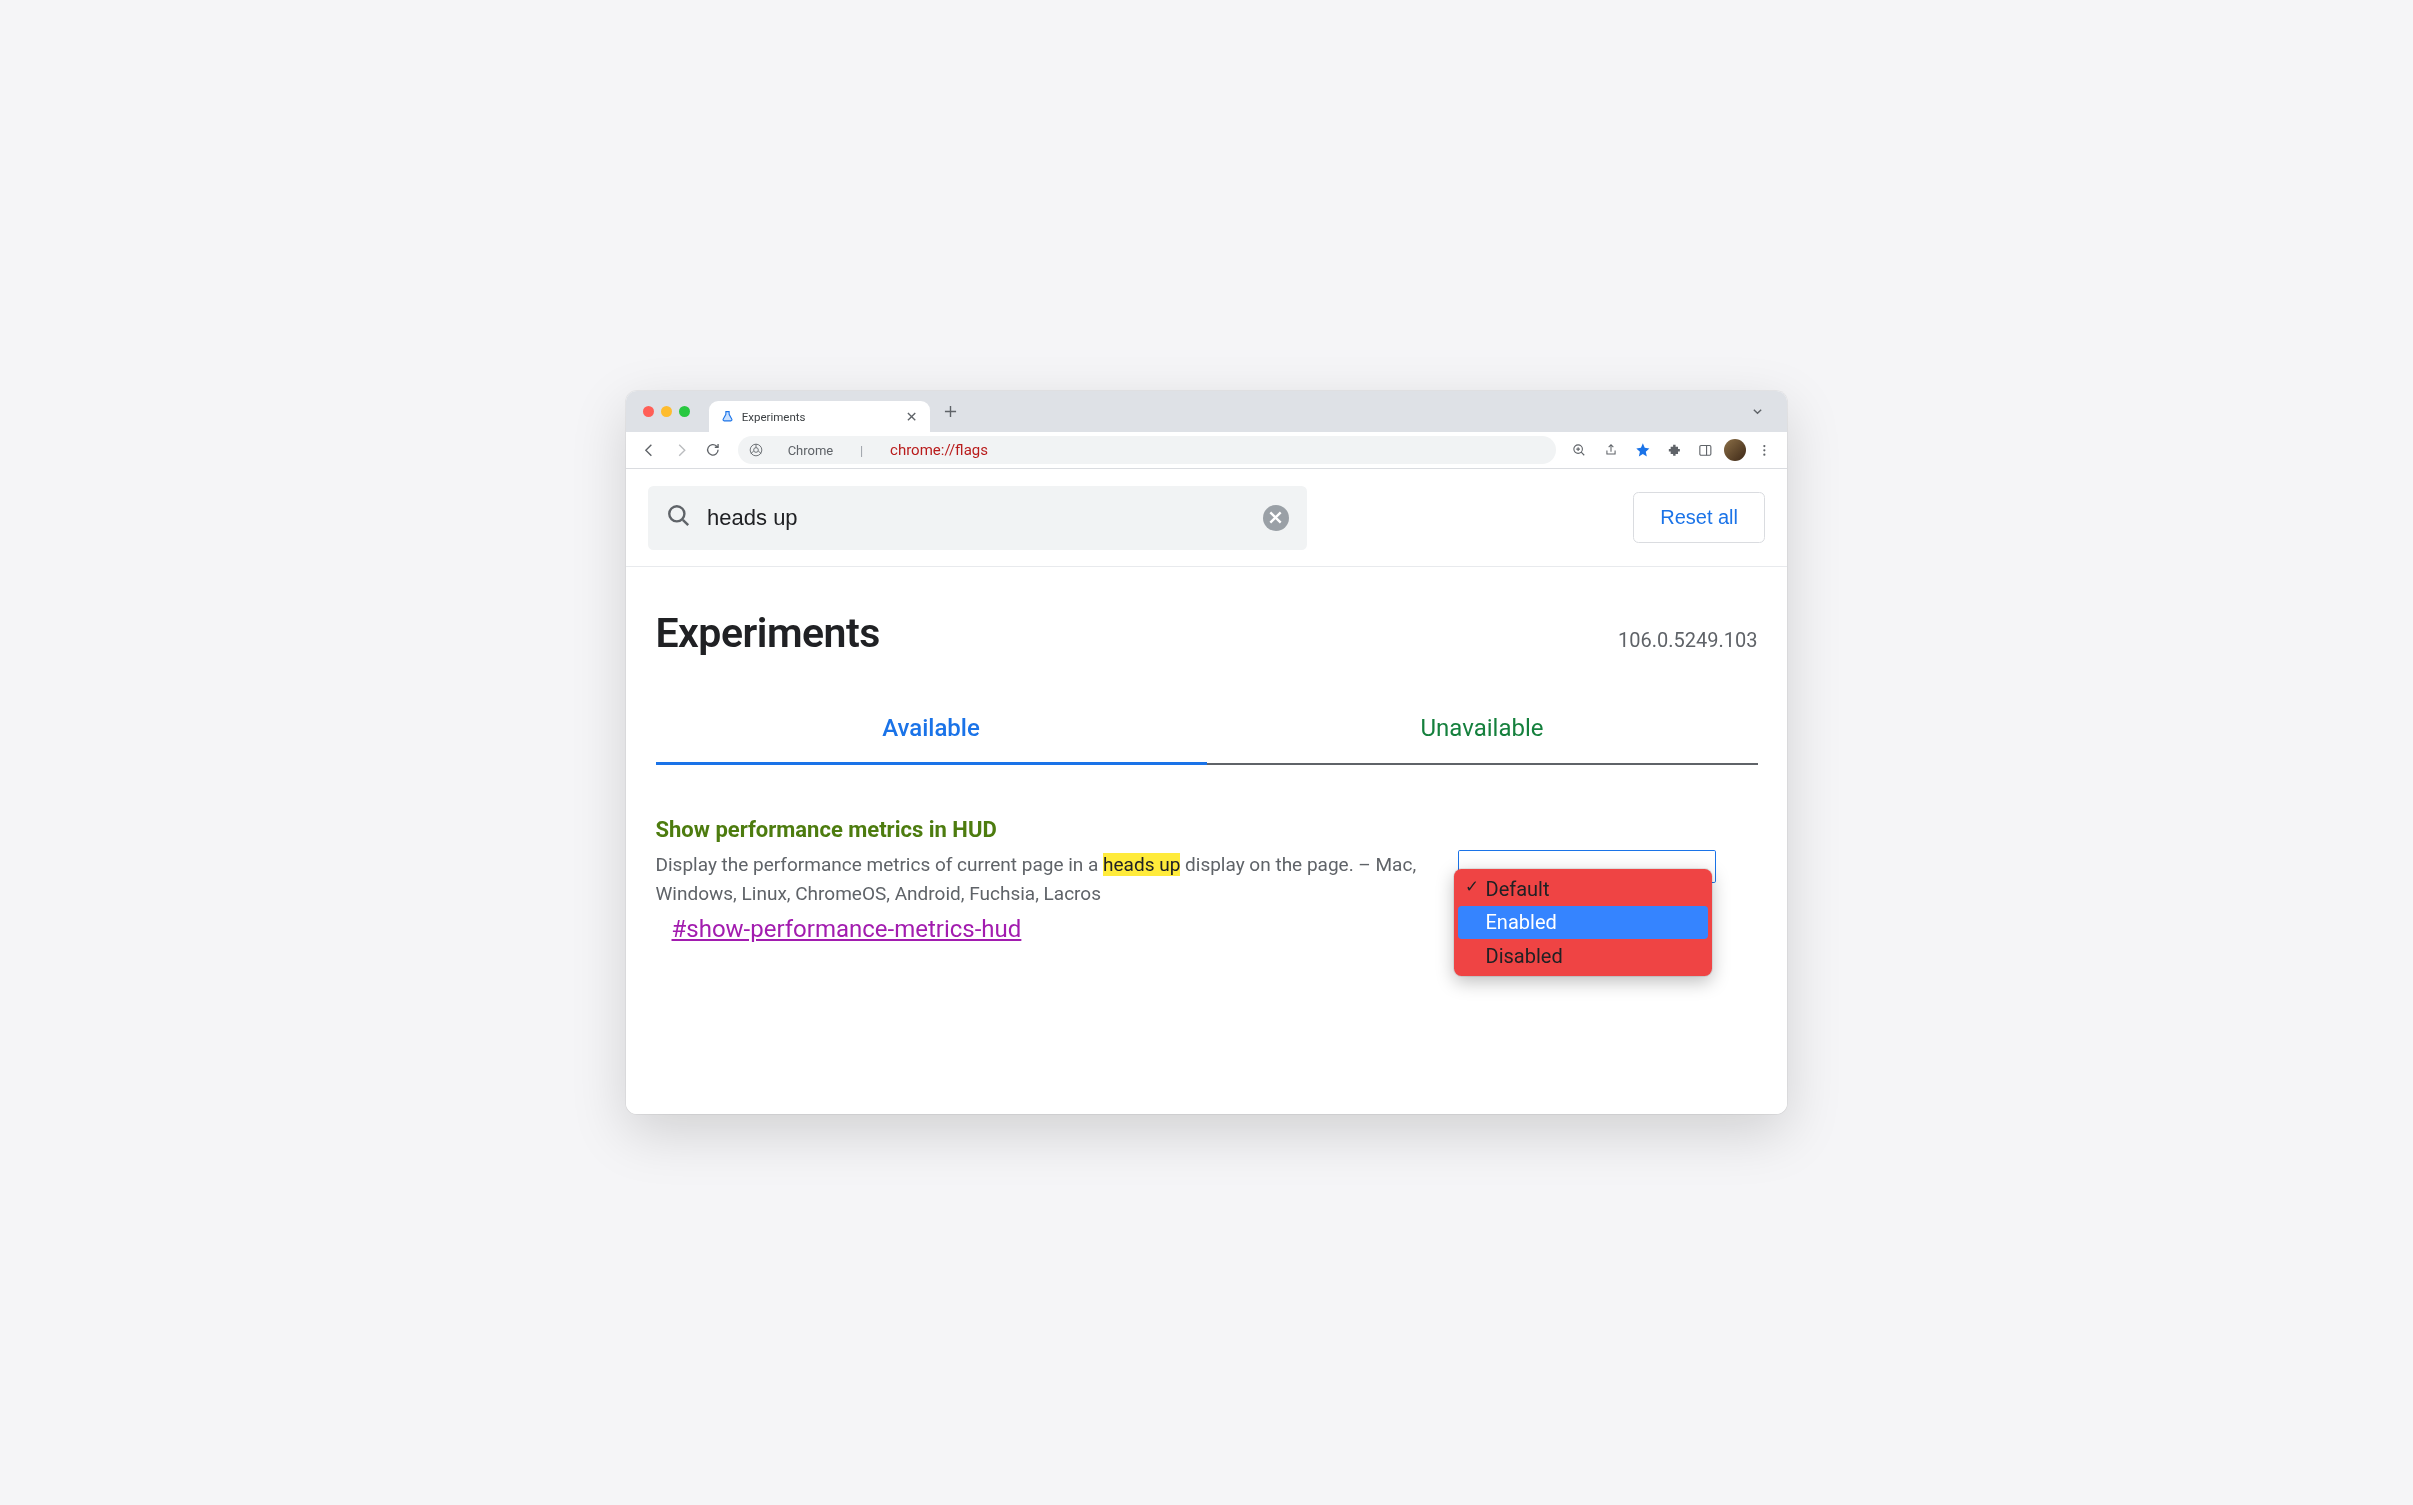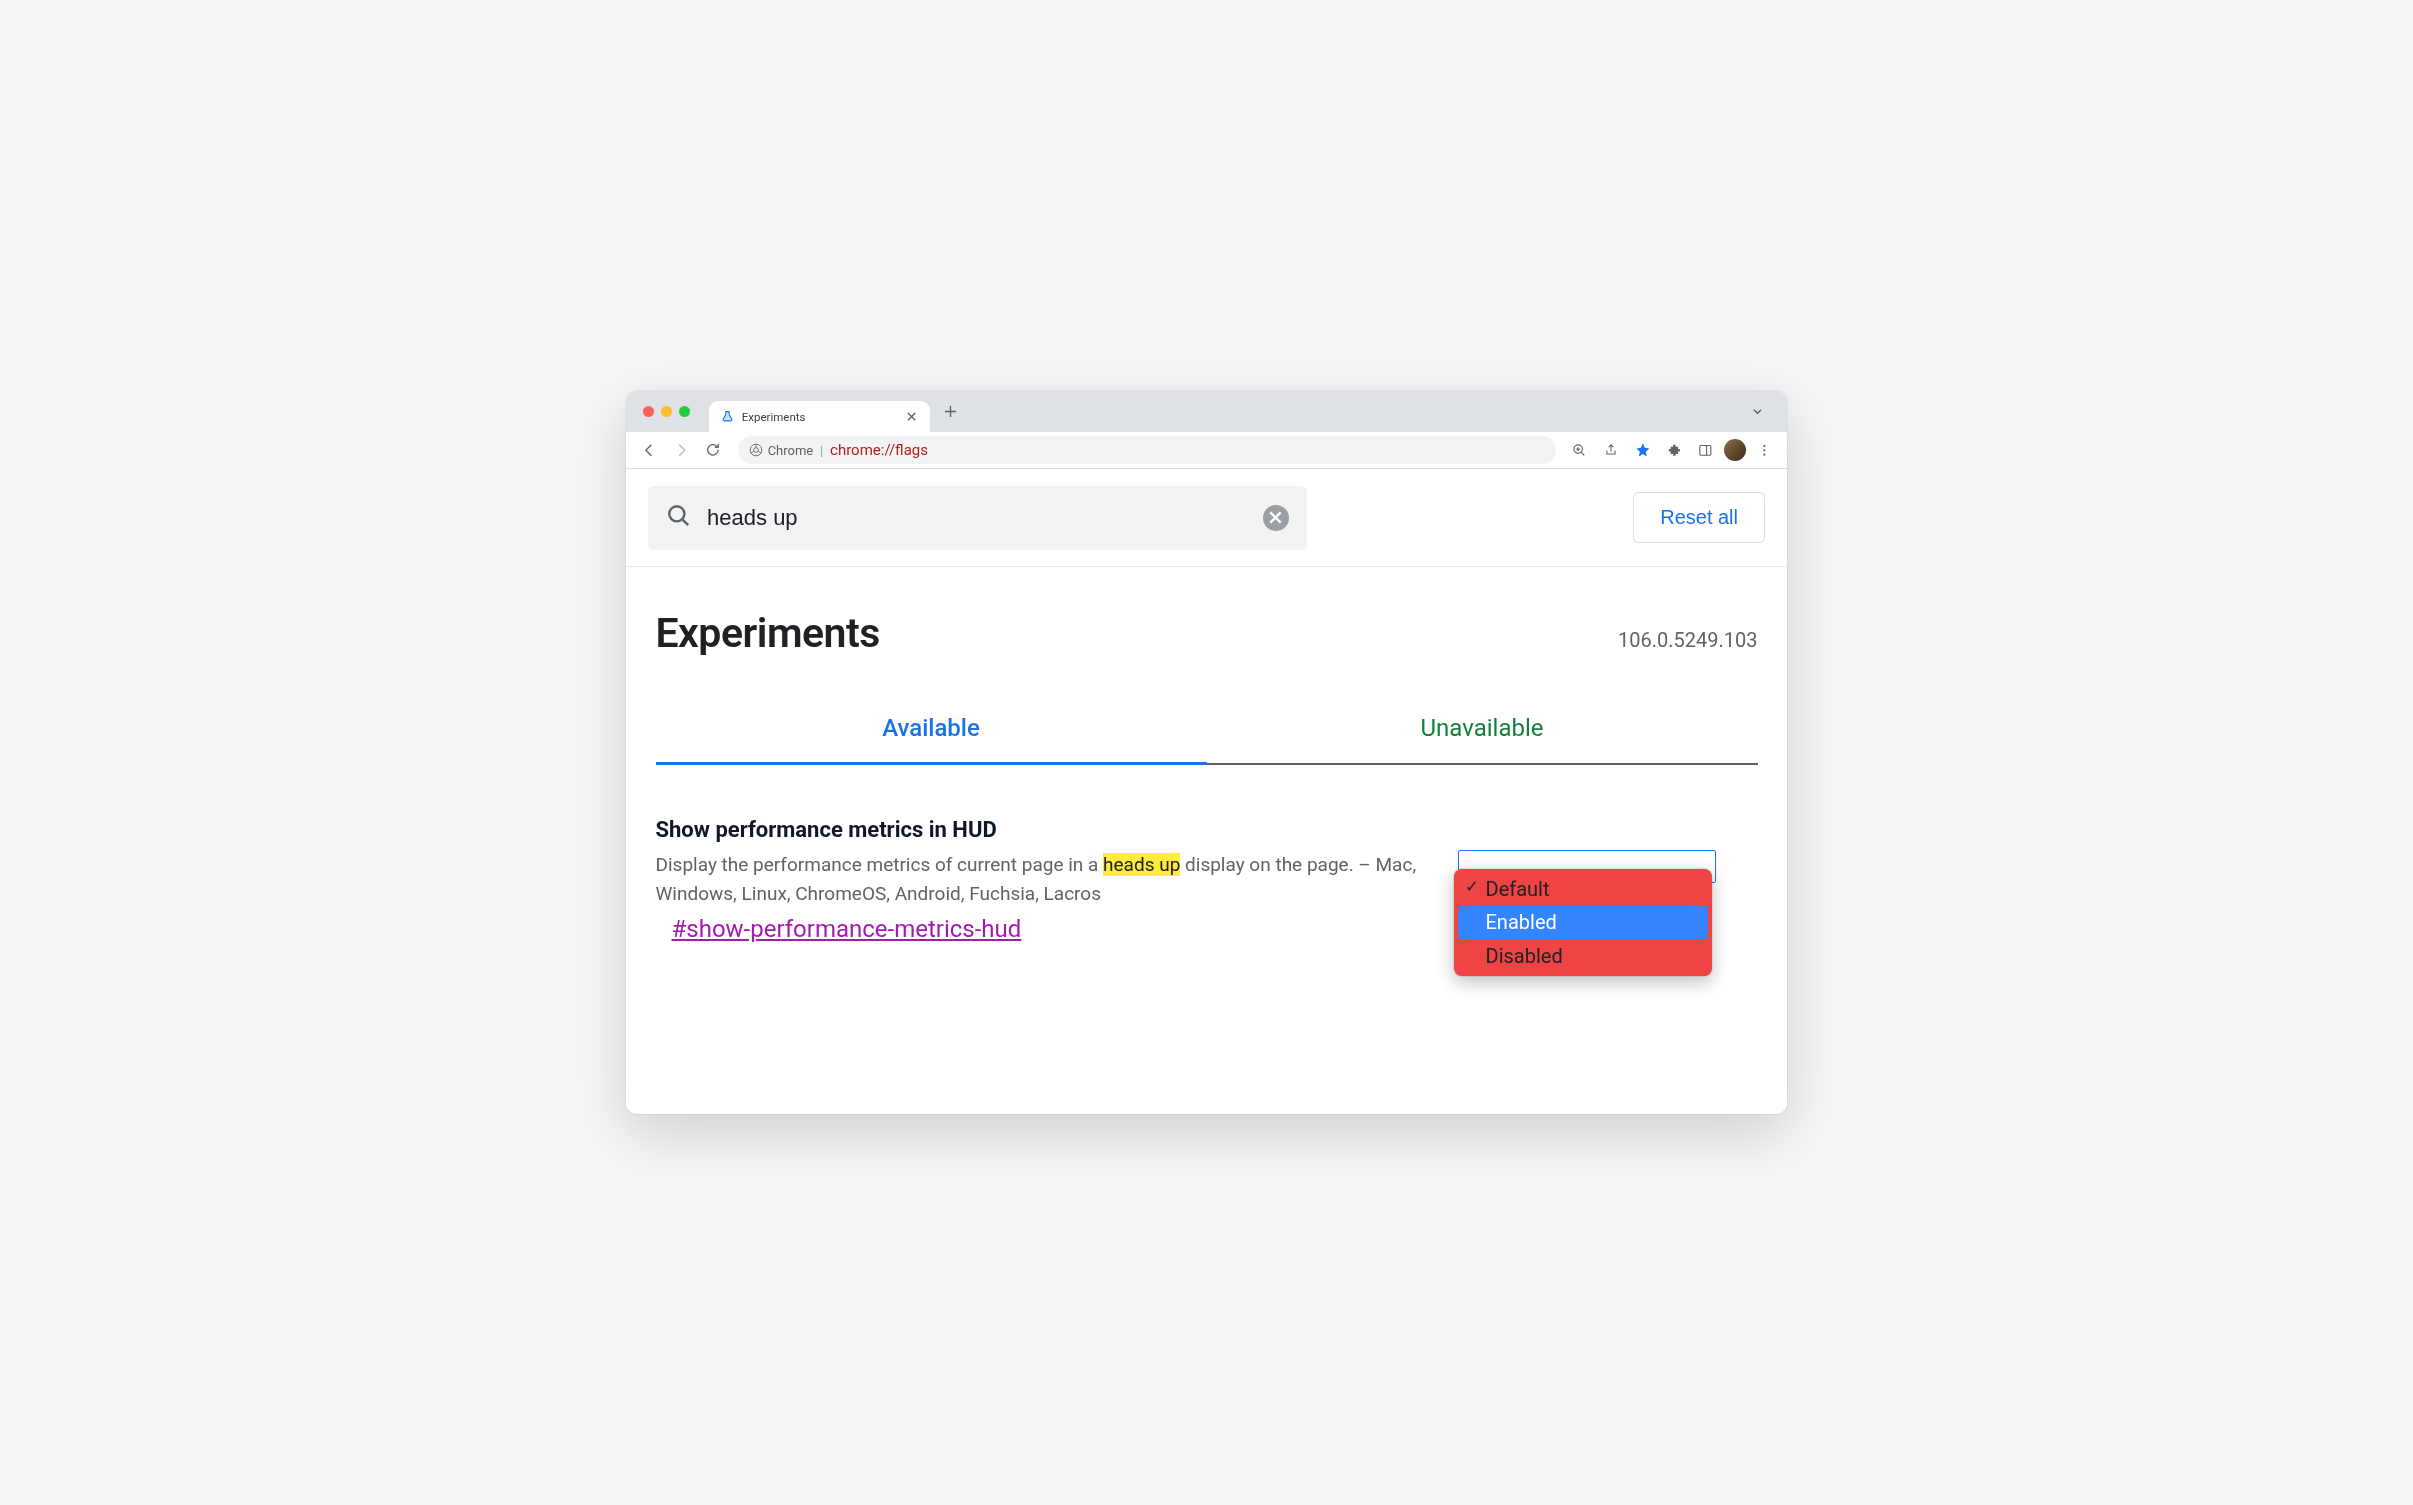--- a/index.html
+++ b/index.html
@@ -132,21 +132,21 @@
     }
     .nav-btn.disabled { color: #babcbf; }
     .omnibox {
       flex: 1;
       height: 28px;
       background: #f1f3f4;
       border-radius: 14px;
       display: flex;
       align-items: center;
       padding: 0 11px;
-      gap: 5px;
+      gap: 25px;
       margin: 0 7.4px;
     }
     .omnibox-icon { color: #5f6368; display: flex; align-items: center; }
     .omnibox-label { font-size: 13px; color: #5f6368; }
     .omnibox-sep { color: #9aa0a6; font-size: 13px; margin: 0 1.8px; }
     .omnibox-url { font-size: 15px; color: #b91c1c; }
     .toolbar-icons {
       display: flex;
       align-items: center;
       gap: 5.5px;
@@ -264,21 +264,21 @@
     .flag-item {
       padding: 52px 29.5px 37px 29.5px;
       display: flex;
       gap: 37px;
       position: relative;
     }
     .flag-text { flex: 1; max-width: 765px; }
     .flag-title {
       font-size: 22px;
       font-weight: 700;
-      color: #0f172a;
+      color: #4d7c0f;
       margin-bottom: 9.2px;
     }
     .flag-desc {
       font-size: 19px;
       color: #5f6368;
       line-height: 1.5;
       margin-bottom: 7.4px;
     }
     .flag-desc .highlight {
       background: #ffeb3b;

